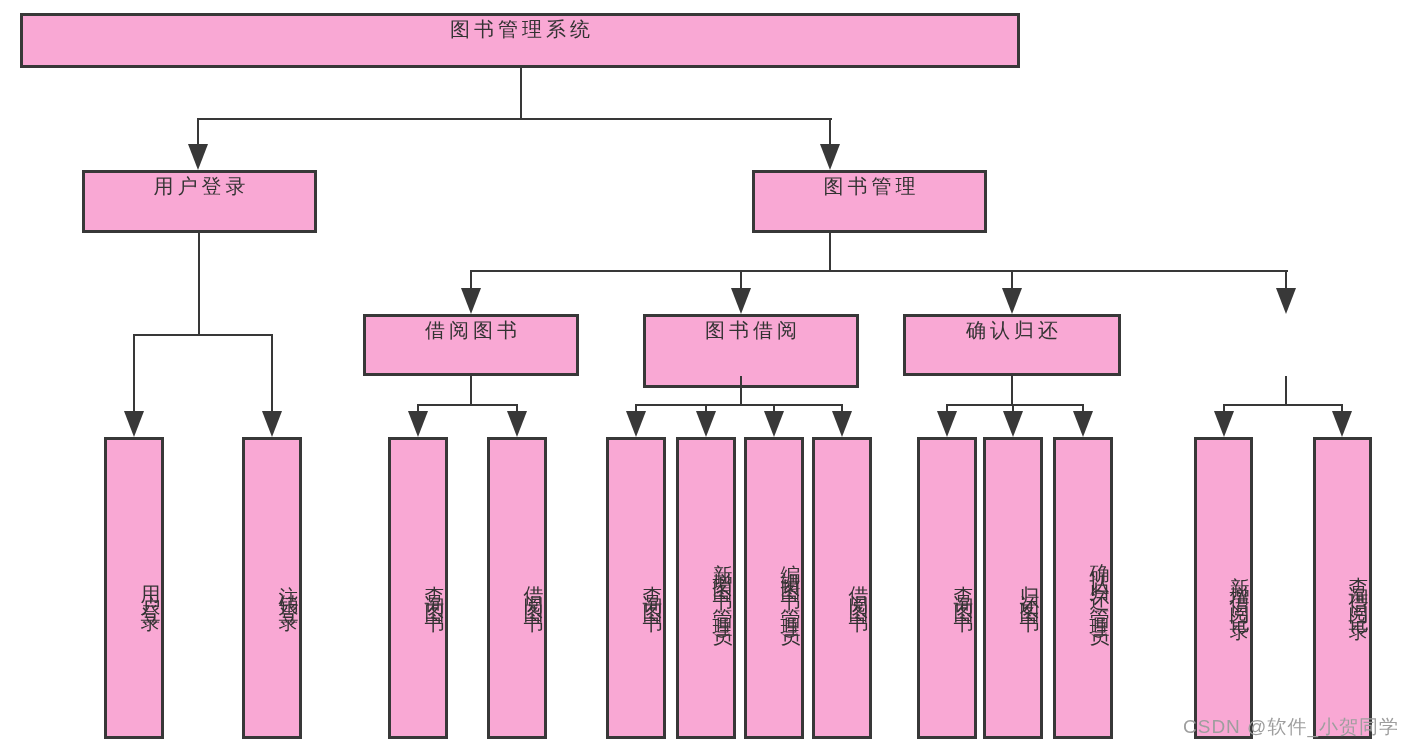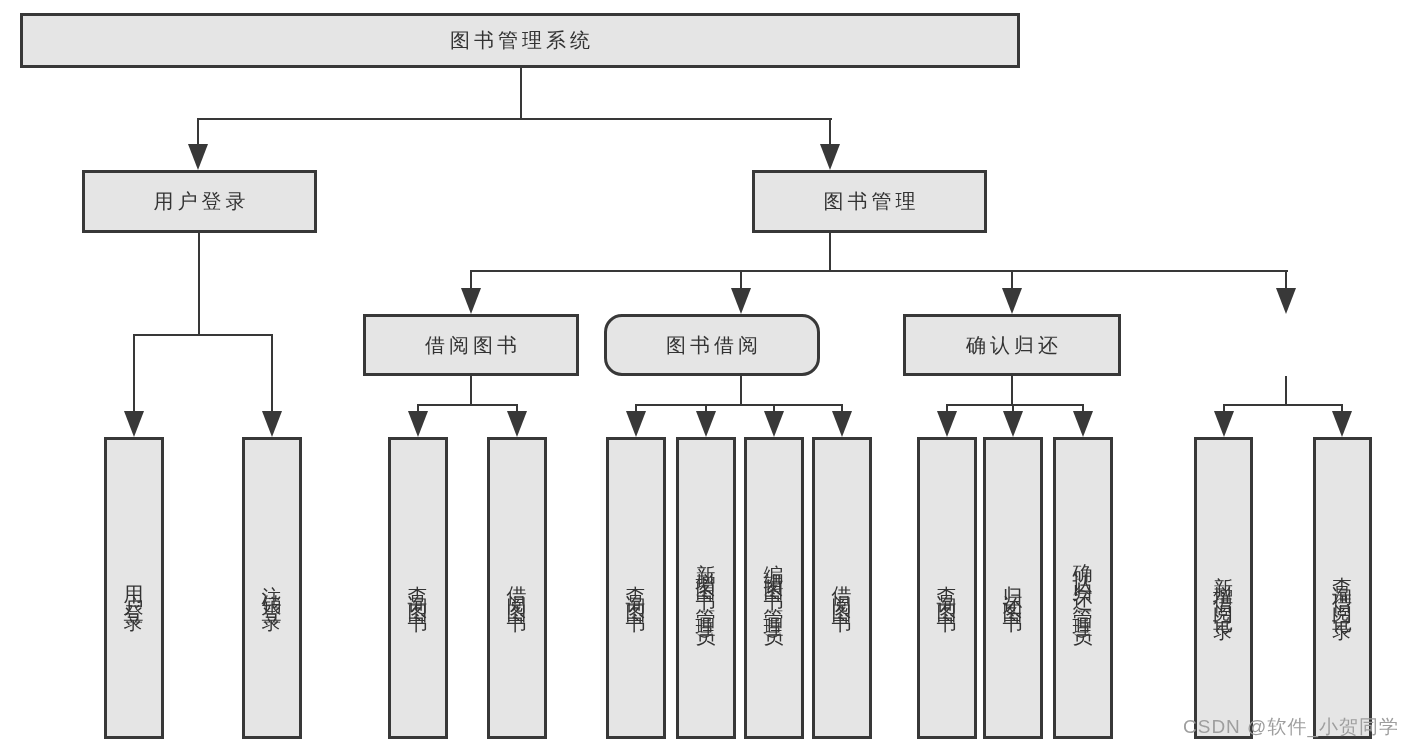--- a/index.html
+++ b/index.html
@@ -1,22 +1,22 @@
 <!DOCTYPE html>
 <html><head>
 <meta charset="utf-8">
 <style>
   html,body{margin:0;padding:0;background:#fff;}
   .stage{
     position:relative;width:1405px;height:747px;background:#fff;overflow:hidden;
     font-family:"Liberation Sans","DejaVu Sans",sans-serif;color:#333;
   }
   .box{
-    position:absolute;box-sizing:border-box;background:#e5e5e5;
-    border:3px solid #383838;display:flex;align-items:center;justify-content:center;
+    position:absolute;box-sizing:border-box;background:#f9a8d4;
+    border:3px solid #383838;display:flex;justify-content:center;
   }
   .hbox{font-size:20px;letter-spacing:4px;text-indent:4px;white-space:nowrap;}
   .vbox{
     writing-mode:vertical-rl;text-orientation:mixed;
     font-size:20px;letter-spacing:9px;line-height:1;
   }
   .h{position:absolute;height:2px;background:#383838;}
   .v{position:absolute;width:2px;background:#383838;}
   .ah{
     position:absolute;width:0;height:0;
@@ -65,21 +65,21 @@
   <div class="v" style="left:740px;top:270px;height:20px;"></div>
   <div class="ah" style="left:731px;top:288px;"></div>
   <div class="v" style="left:1011px;top:270px;height:20px;"></div>
   <div class="ah" style="left:1002px;top:288px;"></div>
   <div class="v" style="left:1285px;top:270px;height:20px;"></div>
   <div class="ah" style="left:1276px;top:288px;"></div>
 
   <div class="box hbox" style="left:363px;top:314px;width:216px;height:62px;">
     <span>借阅图书</span>
   </div>
-  <div class="box hbox" style="left:604px;top:314px;width:216px;height:62px;border-radius:18px;">
+  <div class="box hbox" style="left:643px;top:314px;width:216px;height:74px;">
     <span>图书借阅</span>
   </div>
   <div class="box hbox" style="left:903px;top:314px;width:218px;height:62px;">
     <span>确认归还</span>
   </div>
 
   <div class="v" style="left:470px;top:376px;height:30px;"></div>
   <div class="h" style="left:417px;top:404px;width:101px;"></div>
   <div class="v" style="left:417px;top:404px;height:14px;"></div>
   <div class="ah" style="left:408px;top:411px;"></div>

